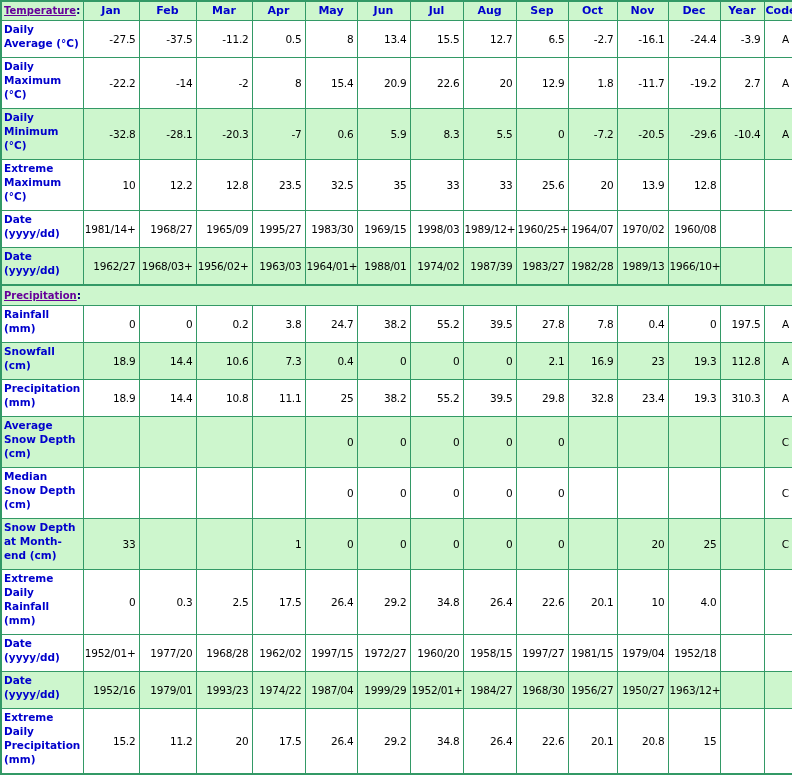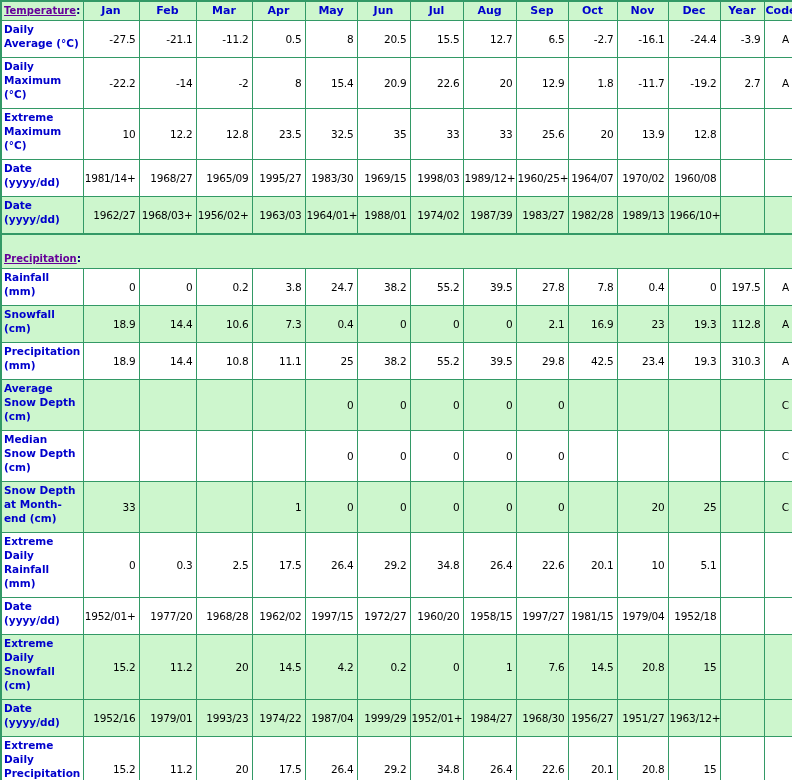--- a/index.html
+++ b/index.html
@@ -35,21 +35,21 @@
   }
   .colon{
     color:#000080;
     font-weight:bold;
     font-size:11px;
   }
   
   tr.section td{
     background:#CDF6CD;
     border-top:2px solid #339966;
-    padding:15px 2px 2px 2px;
+    padding:1px 2px 2px 2px;
     text-align:left;
     line-height:14px;
   }
   
   td.label{
     color:#0000CC;
     font-weight:bold;
     font-size:10.5px;
     line-height:14px;
     text-align:left;
@@ -109,25 +109,25 @@
         <th>Nov</th>
         <th>Dec</th>
         <th>Year</th>
         <th>Code</th>
       </tr>
     </thead>
   <tbody>
       <tr>
         <td class="label">Daily Average (°C)</td>
         <td class="data">-27.5</td>
-        <td class="data">-21.1</td>
+        <td class="data">-37.5</td>
         <td class="data">-11.2</td>
         <td class="data">0.5</td>
         <td class="data">8</td>
-        <td class="data">20.5</td>
+        <td class="data">13.4</td>
         <td class="data">15.5</td>
         <td class="data">12.7</td>
         <td class="data">6.5</td>
         <td class="data">-2.7</td>
         <td class="data">-16.1</td>
         <td class="data">-24.4</td>
         <td class="data">-3.9</td>
         <td class="data">A</td>
       </tr>
       <tr>
@@ -140,20 +140,37 @@
         <td class="data">20.9</td>
         <td class="data">22.6</td>
         <td class="data">20</td>
         <td class="data">12.9</td>
         <td class="data">1.8</td>
         <td class="data">-11.7</td>
         <td class="data">-19.2</td>
         <td class="data">2.7</td>
         <td class="data">A</td>
       </tr>
+      <tr class="shade">
+        <td class="label">Daily Minimum (°C)</td>
+        <td class="data">-32.8</td>
+        <td class="data">-28.1</td>
+        <td class="data">-20.3</td>
+        <td class="data">-7</td>
+        <td class="data">0.6</td>
+        <td class="data">5.9</td>
+        <td class="data">8.3</td>
+        <td class="data">5.5</td>
+        <td class="data">0</td>
+        <td class="data">-7.2</td>
+        <td class="data">-20.5</td>
+        <td class="data">-29.6</td>
+        <td class="data">-10.4</td>
+        <td class="data">A</td>
+      </tr>
       <tr>
         <td class="label">Extreme Maximum (°C)</td>
         <td class="data">10</td>
         <td class="data">12.2</td>
         <td class="data">12.8</td>
         <td class="data">23.5</td>
         <td class="data">32.5</td>
         <td class="data bold">35</td>
         <td class="data">33</td>
         <td class="data">33</td>
@@ -239,21 +256,21 @@
         <td class="label">Precipitation (mm)</td>
         <td class="data">18.9</td>
         <td class="data">14.4</td>
         <td class="data">10.8</td>
         <td class="data">11.1</td>
         <td class="data">25</td>
         <td class="data">38.2</td>
         <td class="data">55.2</td>
         <td class="data">39.5</td>
         <td class="data">29.8</td>
-        <td class="data">42.5</td>
+        <td class="data">32.8</td>
         <td class="data">23.4</td>
         <td class="data">19.3</td>
         <td class="data">310.3</td>
         <td class="data">A</td>
       </tr>
       <tr class="shade">
         <td class="label">Average Snow Depth (cm)</td>
         <td class="data"></td>
         <td class="data"></td>
         <td class="data"></td>
@@ -309,21 +326,21 @@
         <td class="data">0.3</td>
         <td class="data">2.5</td>
         <td class="data">17.5</td>
         <td class="data">26.4</td>
         <td class="data">29.2</td>
         <td class="data bold">34.8</td>
         <td class="data">26.4</td>
         <td class="data">22.6</td>
         <td class="data">20.1</td>
         <td class="data">10</td>
-        <td class="data">5.1</td>
+        <td class="data">4.0</td>
         <td class="data"></td>
         <td class="data"></td>
       </tr>
       <tr>
         <td class="label">Date (yyyy/dd)</td>
         <td class="data">1952/01+</td>
         <td class="data">1977/20</td>
         <td class="data">1968/28</td>
         <td class="data">1962/02</td>
         <td class="data">1997/15</td>
@@ -331,49 +348,32 @@
         <td class="data bold">1960/20</td>
         <td class="data">1958/15</td>
         <td class="data">1997/27</td>
         <td class="data">1981/15</td>
         <td class="data">1979/04</td>
         <td class="data">1952/18</td>
         <td class="data"></td>
         <td class="data"></td>
       </tr>
       <tr class="shade">
-        <td class="label">Extreme Daily Snowfall (cm)</td>
-        <td class="data">15.2</td>
-        <td class="data">11.2</td>
-        <td class="data">20</td>
-        <td class="data">14.5</td>
-        <td class="data">4.2</td>
-        <td class="data">0.2</td>
-        <td class="data">0</td>
-        <td class="data">1</td>
-        <td class="data">7.6</td>
-        <td class="data">14.5</td>
-        <td class="data bold">20.8</td>
-        <td class="data">15</td>
-        <td class="data"></td>
-        <td class="data"></td>
-      </tr>
-      <tr class="shade">
         <td class="label">Date (yyyy/dd)</td>
         <td class="data">1952/16</td>
         <td class="data">1979/01</td>
         <td class="data">1993/23</td>
         <td class="data">1974/22</td>
         <td class="data">1987/04</td>
         <td class="data">1999/29</td>
         <td class="data">1952/01+</td>
         <td class="data">1984/27</td>
         <td class="data">1968/30</td>
         <td class="data">1956/27</td>
-        <td class="data bold">1951/27</td>
+        <td class="data bold">1950/27</td>
         <td class="data">1963/12+</td>
         <td class="data"></td>
         <td class="data"></td>
       </tr>
       <tr>
         <td class="label">Extreme Daily Precipitation (mm)</td>
         <td class="data">15.2</td>
         <td class="data">11.2</td>
         <td class="data">20</td>
         <td class="data">17.5</td>

